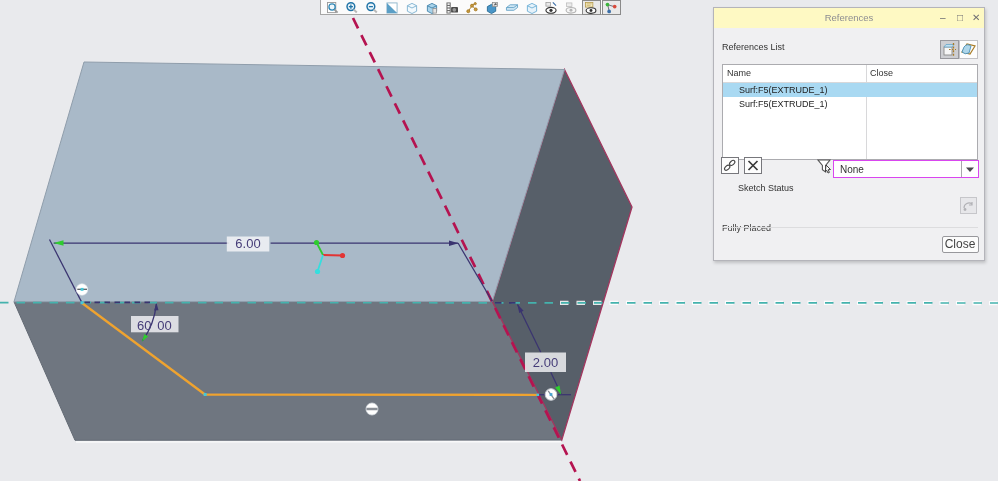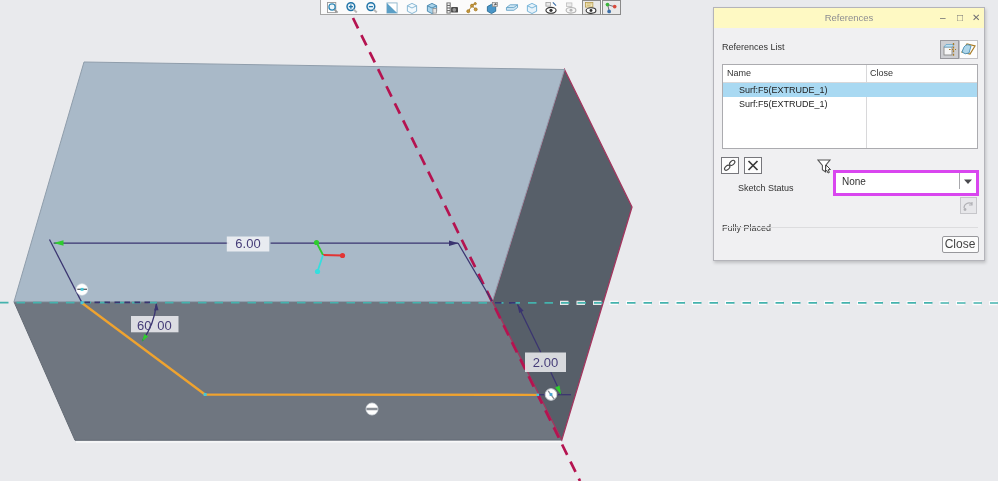--- a/index.html
+++ b/index.html
@@ -12,30 +12,30 @@
   .tbi{position:absolute;top:3px;width:14px;height:12px;}
   .pressed{position:absolute;top:1px;width:17px;height:13px;border:1px solid #8a8a8a;background:#e9e9e9;}
   
   #dlg{position:absolute;left:713px;top:7px;width:272px;height:254px;
     background:#f0f0f2;border:1px solid #b4b4ba;box-sizing:border-box;
     box-shadow:1px 2px 3px rgba(0,0,0,0.18);font-size:9px;color:#333;}
   #dlg .titlebar{position:absolute;left:0;top:0;right:0;height:20px;background:#fef9c3;
     color:#8d8d92;text-align:center;line-height:20px;font-size:9.5px;}
   #dlg .winbtn{position:absolute;top:0;height:20px;color:#6e6e73;font-size:10px;line-height:20px;}
   #dlg .lbl-b{font-weight:normal;color:#333;}
-  #tbl{position:absolute;left:8px;top:56px;width:256px;height:85px;background:#fff;
+  #tbl{position:absolute;left:8px;top:56px;width:256px;height:96px;background:#fff;
     border:1px solid #ababaf;box-sizing:border-box;}
   #tbl .hdr{position:absolute;left:0;top:0;right:0;height:17px;border-bottom:1px solid #d8d8da;}
   #tbl .vdiv{position:absolute;left:143px;top:0;bottom:0;width:1px;background:#d8d8da;}
   #tbl .row1{position:absolute;left:0;top:18px;right:0;height:14px;background:#a9d9f2;}
   #tbl .row2{position:absolute;left:0;top:32px;right:0;height:14px;}
   .sqbtn{position:absolute;width:18px;height:17px;background:#fdfdfd;border:1px solid #77777c;
     box-sizing:border-box;}
-  #drop{position:absolute;left:119px;top:162px;width:146px;height:26px;background:#fff;
-    border:3px solid #d946ef;box-sizing:border-box;}
+  #drop{position:absolute;left:119px;top:152px;width:146px;height:18px;background:#fff;
+    border:1px solid #d946ef;box-sizing:border-box;}
   #closebtn{position:absolute;left:227.5px;top:228px;width:37px;height:16.5px;background:#fcfcfc;
     border:1px solid #98989c;border-radius:2px;box-sizing:border-box;
     text-align:center;line-height:15px;font-size:12px;color:#444;}
 </style>
 </head>
 <body>
 <svg id="canvas" width="998" height="481" viewBox="0 0 998 481">
 
   <polygon points="14,301.8 492.3,301.5 561.8,440 75,440.3" fill="#6f7680" stroke="#636a74" stroke-width="1"></polygon>
   <line x1="76" y1="442" x2="562" y2="441.7" stroke="rgba(255,255,255,0.75)" stroke-width="1.4"></line>

